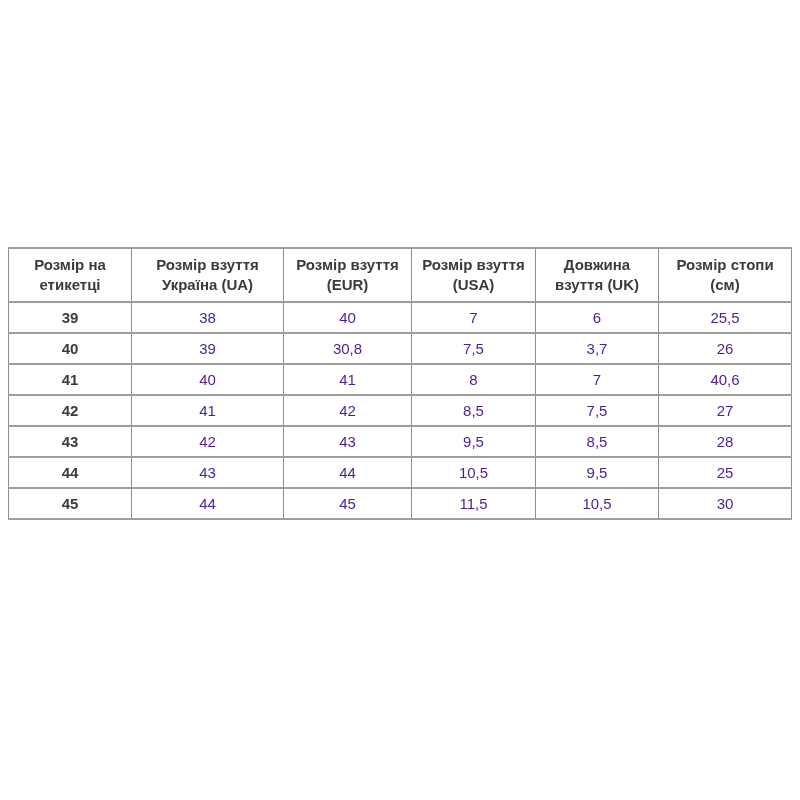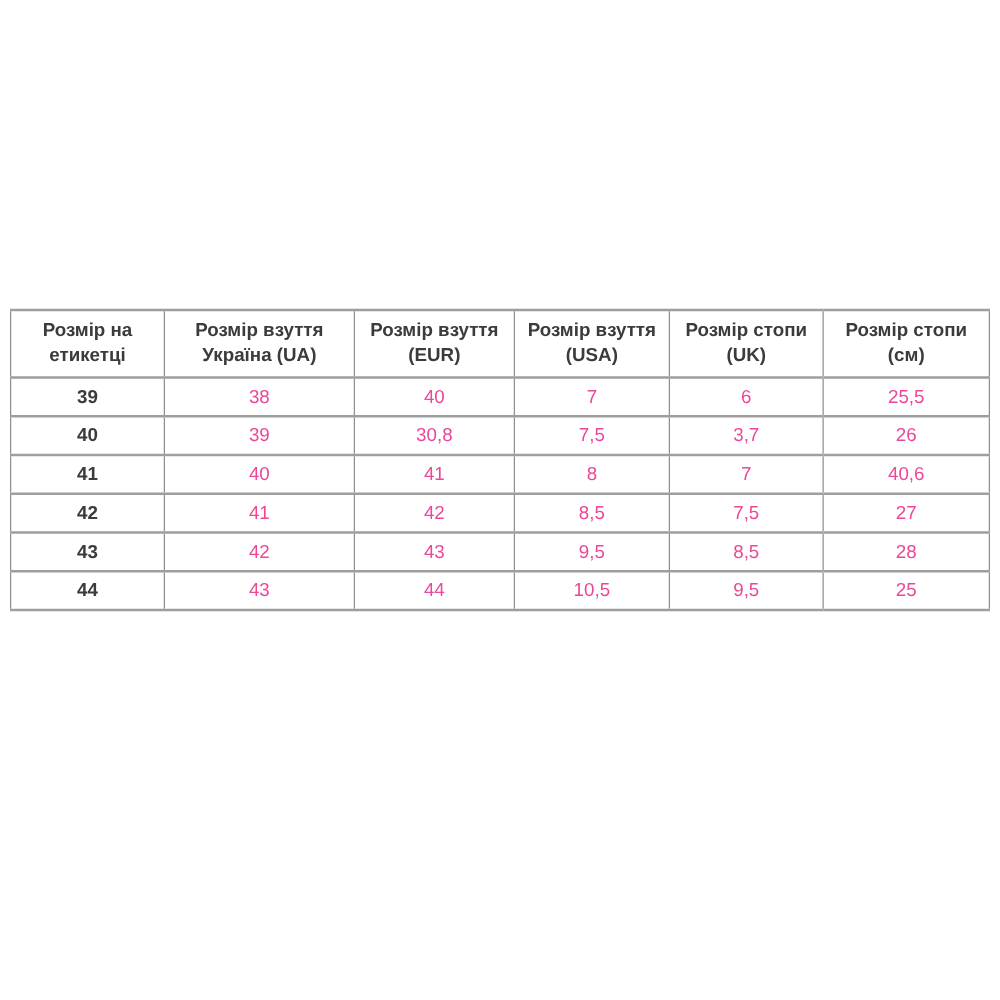--- a/index.html
+++ b/index.html
@@ -36,21 +36,21 @@
     height: 54px;
     font-size: 15px;
     line-height: 20px;
     font-weight: bold;
     color: #3b3b3b;
   }
   table.size-table td {
     height: 31px;
     font-size: 15px;
     font-weight: normal;
-    color: #ec4899;
+    color: #4c1d95;
   }
   table.size-table td.label-col {
     font-weight: bold;
     color: #3b3b3b;
   }
 </style>
 </head>
 <body>
 
 <div class="table-wrap">
@@ -62,21 +62,21 @@
       <col style="width:124px">
       <col style="width:123px">
       <col style="width:133px">
     </colgroup>
     <thead>
       <tr>
         <th>Розмір на етикетці</th>
         <th>Розмір взуття Україна (UA)</th>
         <th>Розмір взуття (EUR)</th>
         <th>Розмір взуття (USA)</th>
-        <th>Розмір стопи (UK)</th>
+        <th>Довжина взуття (UK)</th>
         <th>Розмір стопи (см)</th>
       </tr>
     </thead>
     <tbody>
       <tr>
         <td class="label-col">39</td>
         <td>38</td>
         <td>40</td>
         <td>7</td>
         <td>6</td>
@@ -115,15 +115,23 @@
         <td>28</td>
       </tr>
       <tr>
         <td class="label-col">44</td>
         <td>43</td>
         <td>44</td>
         <td>10,5</td>
         <td>9,5</td>
         <td>25</td>
       </tr>
+      <tr>
+        <td class="label-col">45</td>
+        <td>44</td>
+        <td>45</td>
+        <td>11,5</td>
+        <td>10,5</td>
+        <td>30</td>
+      </tr>
     </tbody>
   </table>
 </div>
 
 </body></html>

